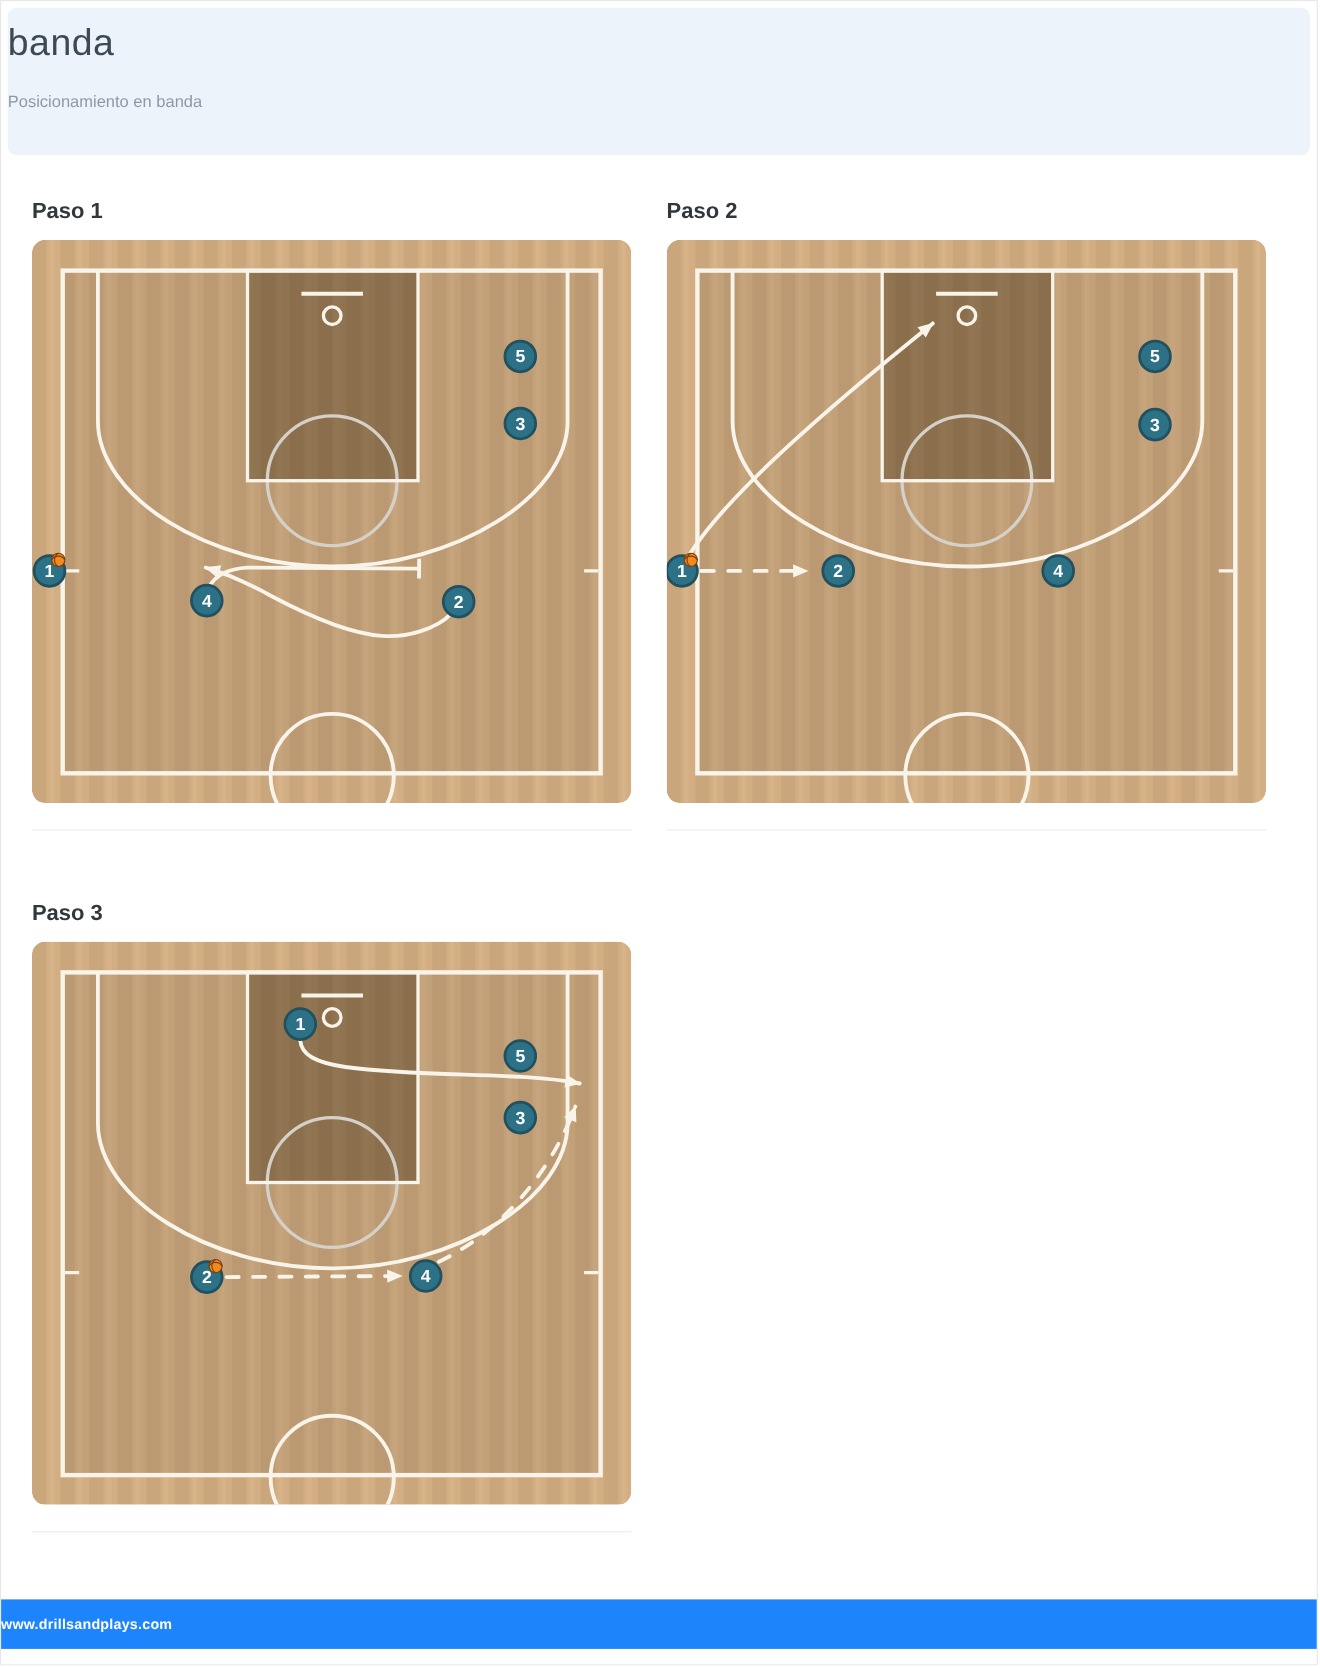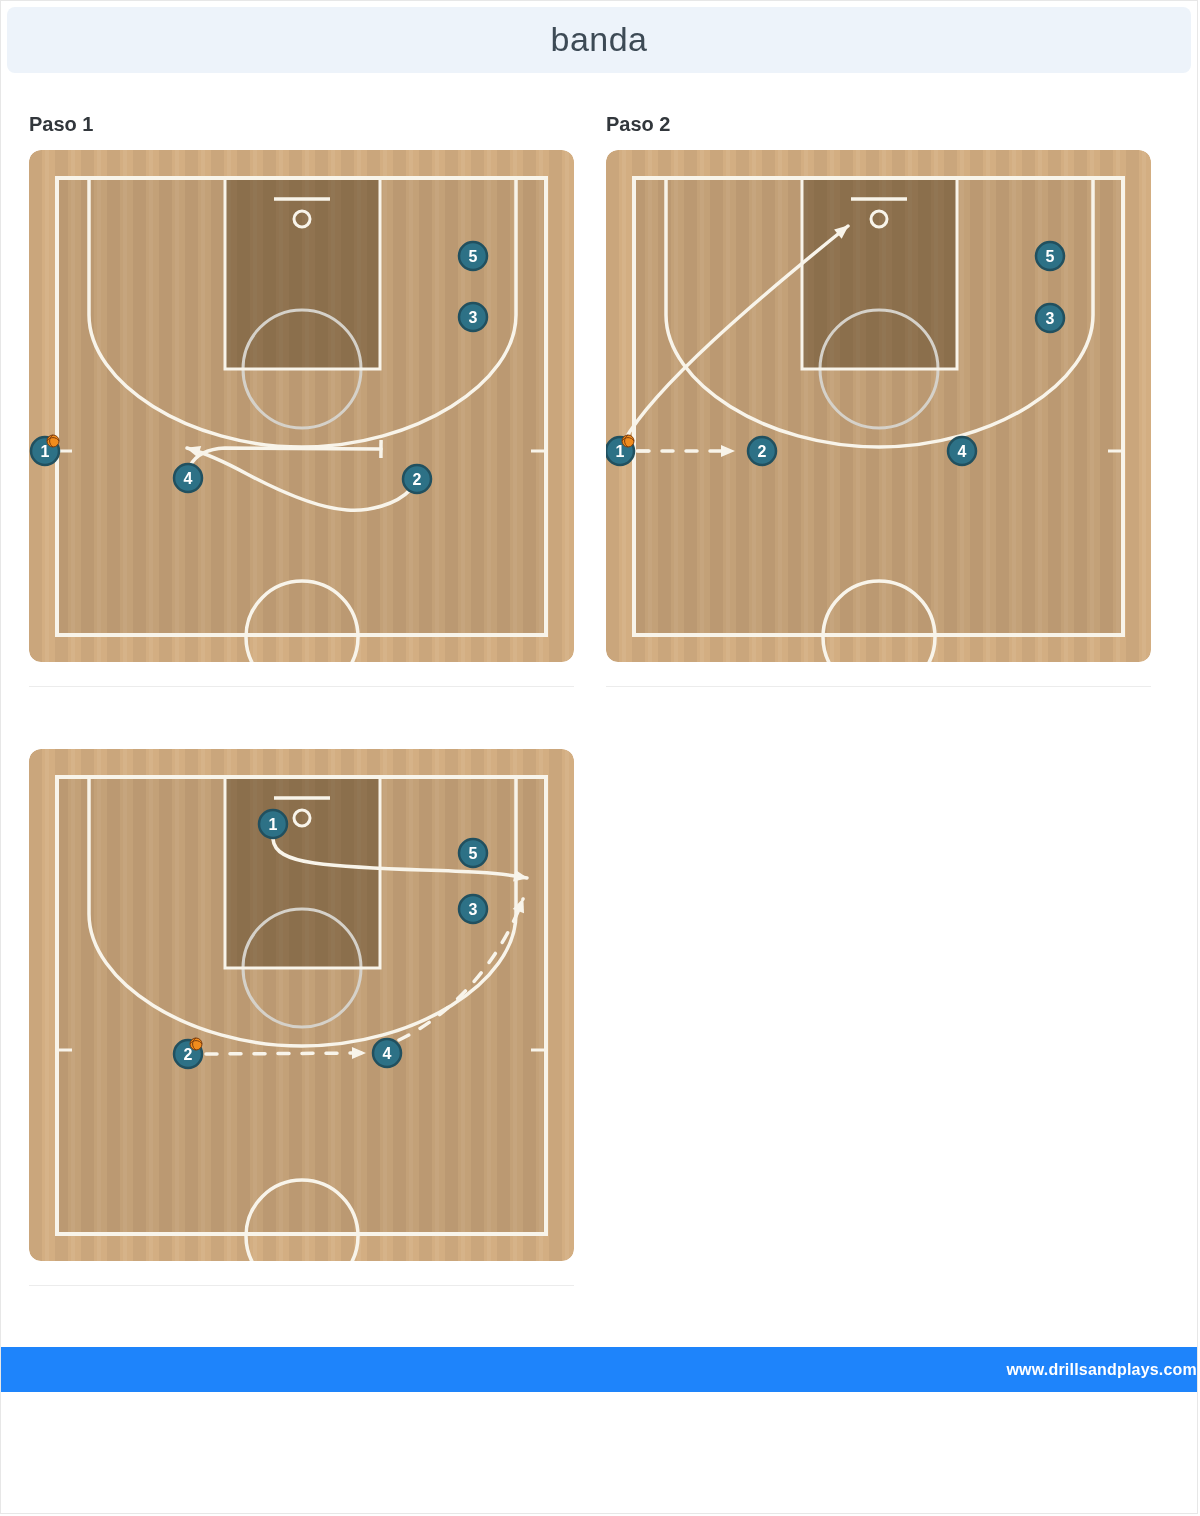--- a/index.html
+++ b/index.html
@@ -1,42 +1,43 @@
 <!DOCTYPE html>
 <html><head>
 <meta charset="utf-8">
 <style>
   html,body{margin:0;padding:0;background:#fff;}
   body{width:1200px;font-family:"Liberation Sans",sans-serif;-webkit-font-smoothing:antialiased;}
   .page{width:1198px;min-height:1514px;border:1px solid #e7e7e7;box-sizing:border-box;background:#fff;}
 
   
-  .hero{margin:6px;border-radius:8px;background:#edf3fa;text-align:center;padding:13px 0 14px;}
+  .hero{margin:6px;border-radius:8px;background:#edf3fa;text-align:left;padding:13px 0 40px;}
   .hero h1{margin:0;font-size:34px;font-weight:400;color:#3d4a55;letter-spacing:.5px;}
   .hero .byline{margin:7px 0 0;font-size:17px;color:#3f4750;}
   .hero .byline b{font-weight:700;}
   .hero .subtitle{margin:25px 0 0;font-size:15px;color:#8b99a9;}
 
   
   .steps{margin-top:38px;padding:0 38px 0 28px;display:grid;grid-template-columns:545px 545px;column-gap:32px;row-gap:62px;align-items:start;}
   .step h2{margin:0 0 13px;font-size:20px;line-height:26px;font-weight:700;color:#32373c;}
   .step svg{display:block;border-radius:12px;}
   .step hr{border:none;border-top:1px solid #ececec;margin:24px 0 0;}
 
   
   .footer{margin-top:61px;height:45px;line-height:45px;background:#1e84fb;color:#fff;
-          font-size:16px;font-weight:700;text-align:right;letter-spacing:.2px;}
+          font-size:13px;font-weight:700;text-align:left;letter-spacing:.2px;}
 </style>
 </head>
 <body>
 
 <div class="page">
 
   <header class="hero" style="background: rgb(237, 243, 250);">
     <h1>banda</h1>
+    <p class="subtitle">Posicionamiento en banda</p>
   </header>
 
   <main class="steps">
     <section class="step">
       <h2>Paso 1</h2>
       <svg width="545" height="512" viewBox="0 0 545 512">
           <defs>
             <pattern id="wood0" width="26" height="512" patternUnits="userSpaceOnUse">
               <rect x="0" y="0" width="26" height="512" fill="#d3ae82"></rect>
               <rect x="0" y="0" width="13" height="512" fill="rgba(0,0,0,0.045)"></rect>
@@ -147,20 +148,21 @@
             <g>
               <circle cx="356" cy="301" r="14" fill="#2d7186" stroke="#21505f" stroke-width="2.5"></circle>
               <text x="356" y="306.5" text-anchor="middle" font-size="16" font-weight="bold" font-family="&quot;Liberation Sans&quot;, sans-serif" fill="#ffffff">4</text>
             </g>
           </g>
         </svg>
       <hr>
     </section>
 
     <section class="step">
+      <h2>Paso 3</h2>
       <svg width="545" height="512" viewBox="0 0 545 512">
           <defs>
             <pattern id="wood2" width="26" height="512" patternUnits="userSpaceOnUse">
               <rect x="0" y="0" width="26" height="512" fill="#d3ae82"></rect>
               <rect x="0" y="0" width="13" height="512" fill="rgba(0,0,0,0.045)"></rect>
               <rect x="16" y="0" width="4" height="512" fill="rgba(255,255,255,0.06)"></rect>
             </pattern>
             <clipPath id="clip2">
               <rect x="0" y="0" width="545" height="512" rx="12"></rect>
             </clipPath>

